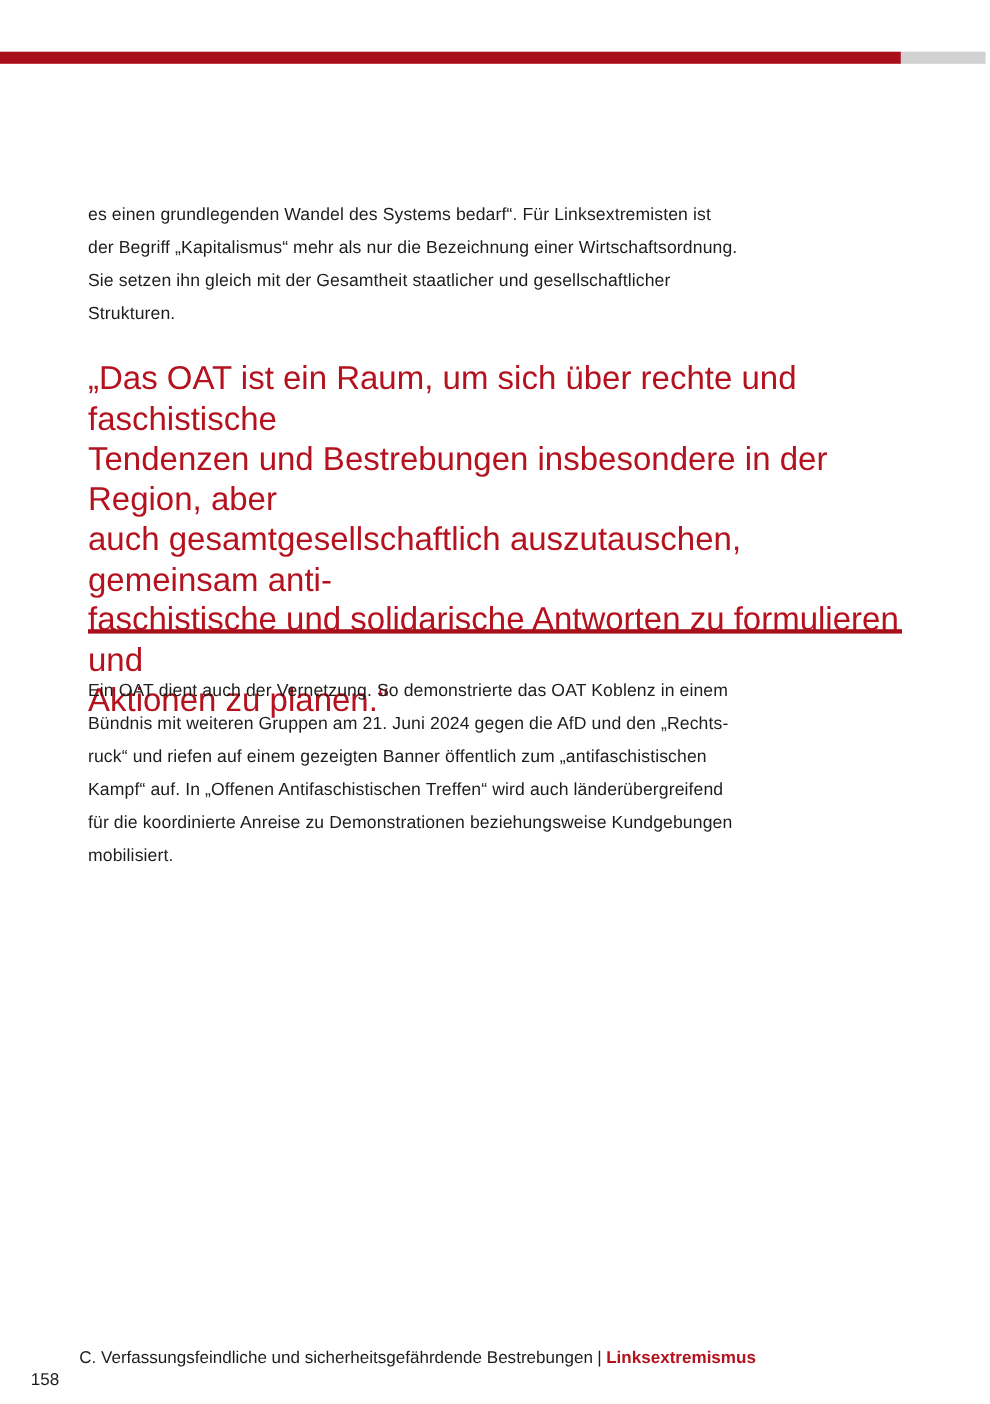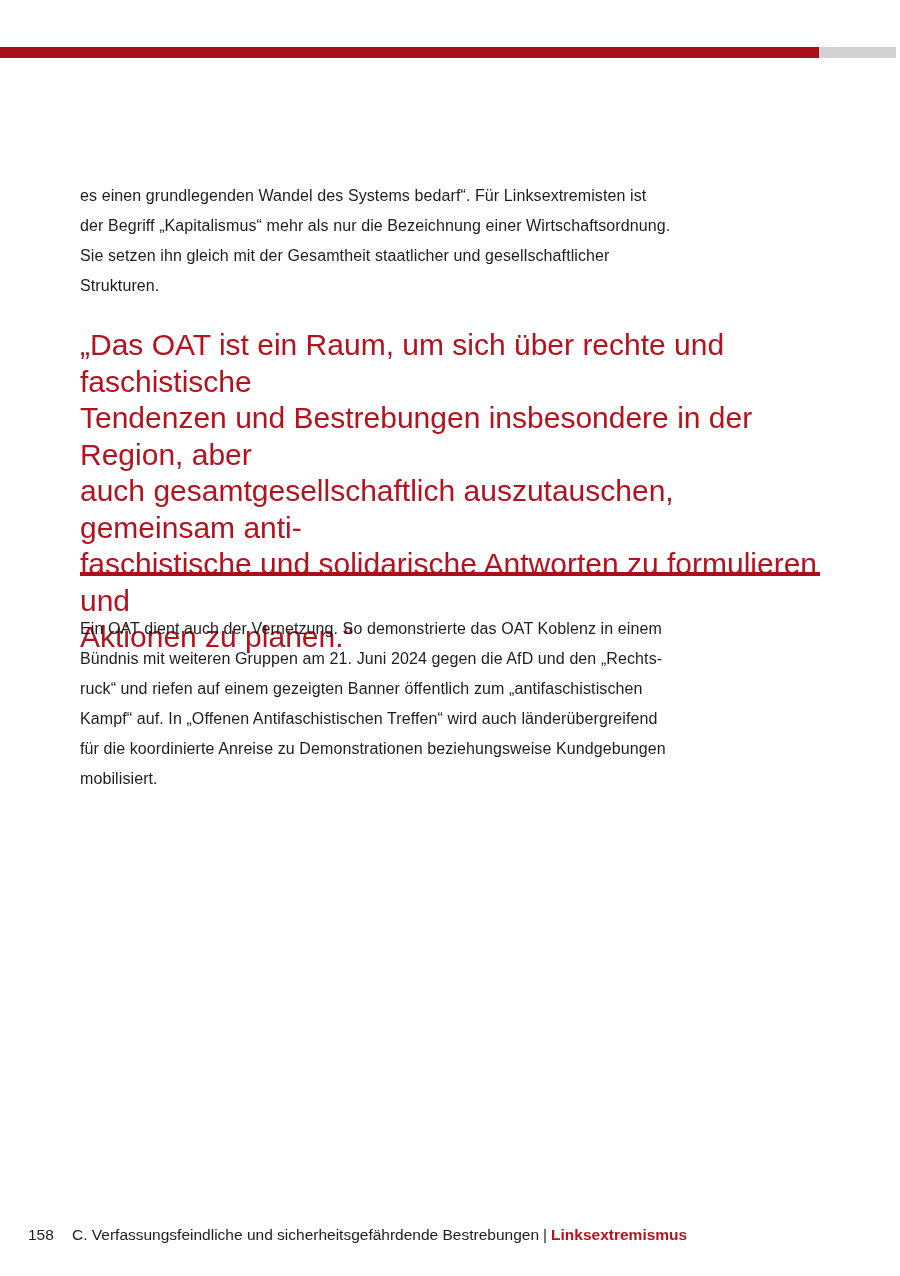--- a/index.html
+++ b/index.html
@@ -70,20 +70,21 @@
     position: absolute;
     left: 0; top: 1225px;
     width: 900px;
     font-size: 15.5px;
     line-height: 20px;
   }
   .footer .page-number {
     position: absolute;
     left: 28px;
     color: var(--text-color);
+    margin-top: 20px;
   }
   .footer .footer-text {
     position: absolute;
     left: 72px;
     white-space: nowrap;
     color: var(--text-color);
   }
   .footer .footer-section {
     color: var(--quote-red);
     font-weight: bold;

